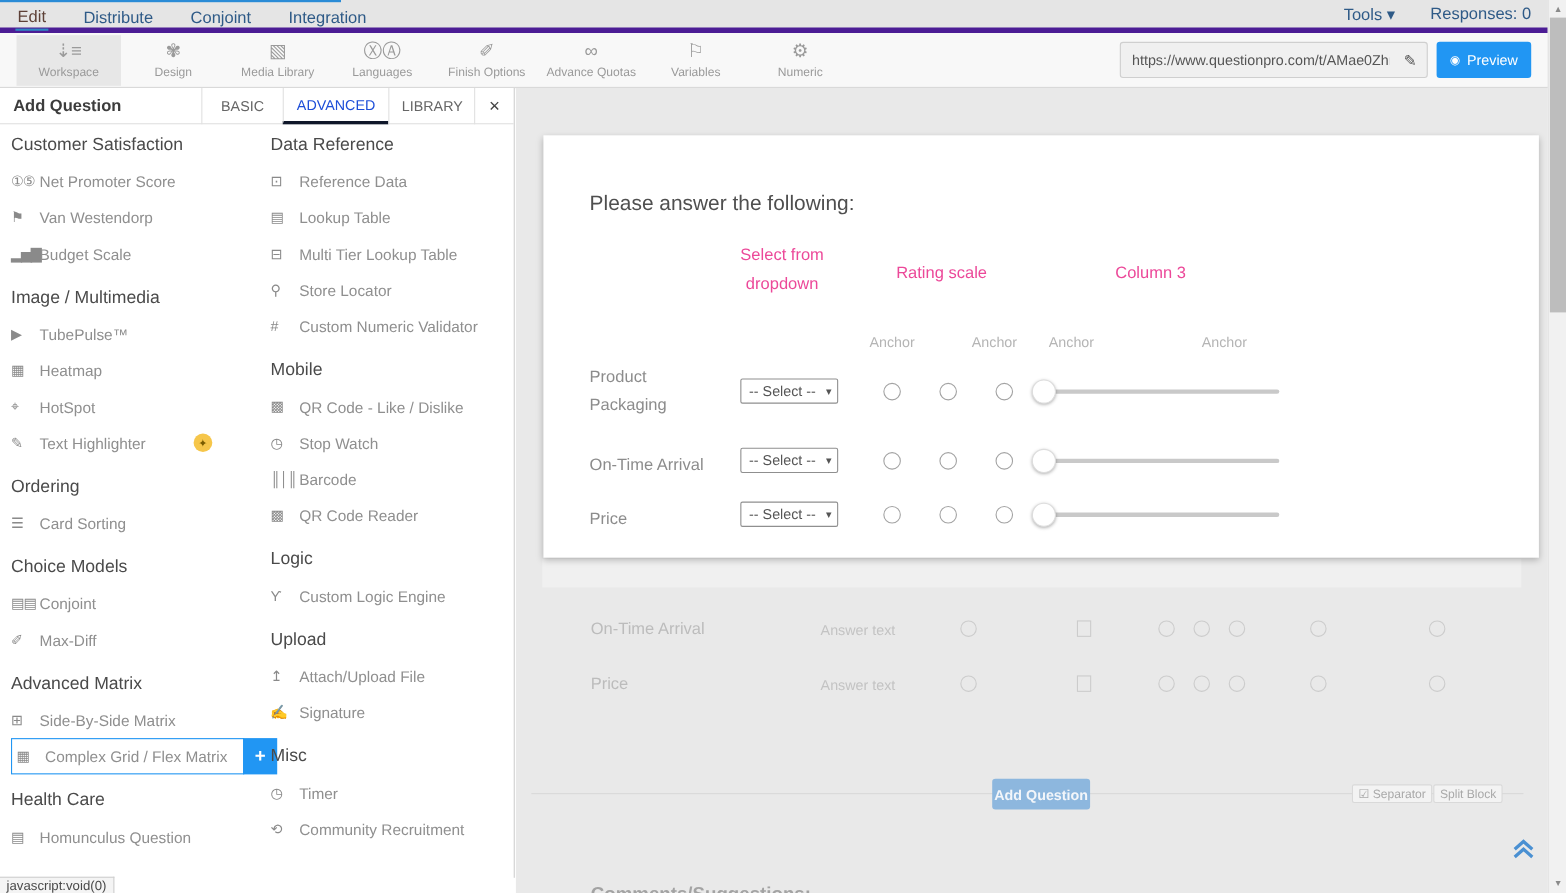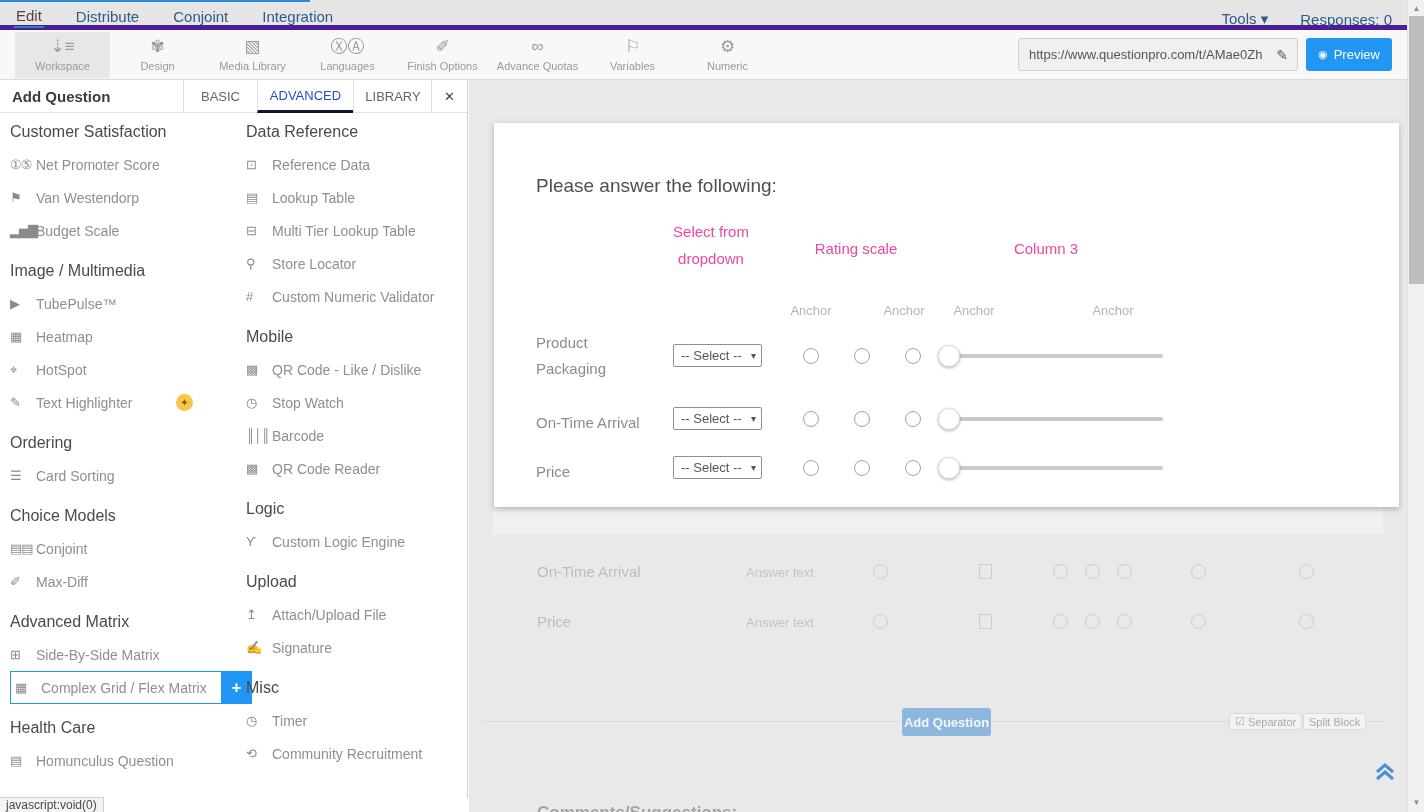--- a/index.html
+++ b/index.html
@@ -4,21 +4,21 @@
 <style>
   * { margin:0; padding:0; box-sizing:border-box; }
   html,body { width:1424px; height:812px; overflow:hidden; font-family:"Liberation Sans", sans-serif; background:#fff; }
 
   
   #topnav { position:absolute; left:0; top:0; width:1424px; height:30px; background:#e5e5e5; border-bottom:5px solid #4c1d95; }
   #topnav .loadbar { position:absolute; left:0; top:0; width:310px; height:2px; background:#2a8bd6; }
   #topnav .navitems { position:absolute; left:14px; top:0; height:30px; display:flex; align-items:center; gap:30px; }
   .nav-item { font-size:15px; color:#2e5a87; cursor:pointer; padding:4px 2px 2px; }
   .nav-item.active { color:#5d4037; border-bottom:2px solid #2e86c1; }
-  #topnav .navright { position:absolute; right:30px; top:0; height:30px; display:flex; align-items:flex-end; gap:28px; font-size:14px; color:#2e5a87; }
+  #topnav .navright { position:absolute; right:30px; top:0; height:30px; display:flex; align-items:flex-start; gap:28px; font-size:14px; color:#2e5a87; }
 
   
   #toolbar { position:absolute; left:0; top:30px; width:1424px; height:50px; background:#f8f8f8; border-bottom:1px solid #d9d9d9; box-shadow:0 1px 2px rgba(0,0,0,.06); }
   #toolbar-items { position:absolute; left:15px; top:2px; display:flex; }
   .tb-item { width:95px; height:46px; display:flex; flex-direction:column; align-items:center; justify-content:center; gap:2px; cursor:pointer; }
   .tb-item.active { background:#e7e7e7; }
   .tb-icon { font-size:17px; color:#9a9a9a; line-height:18px; height:20px; }
   .tb-label { font-size:11px; color:#9a9a9a; white-space:nowrap; }
   #url-box { position:absolute; right:126px; top:8px; width:280px; height:33px; background:#f0f0f0; border:1px solid #cfcfcf; border-radius:3px; display:flex; align-items:center; }
   #url-box input { flex:1; border:none; background:transparent; font-size:13px; color:#555; padding:0 4px 0 10px; outline:none; font-family:"Liberation Sans",sans-serif; }

